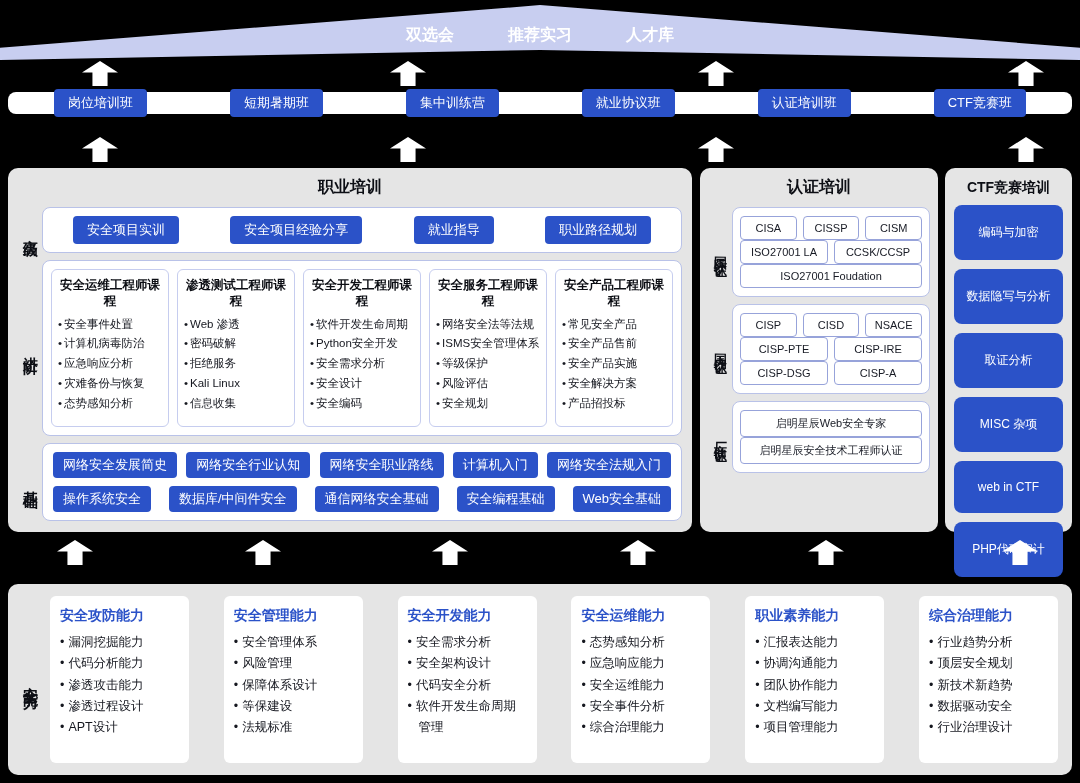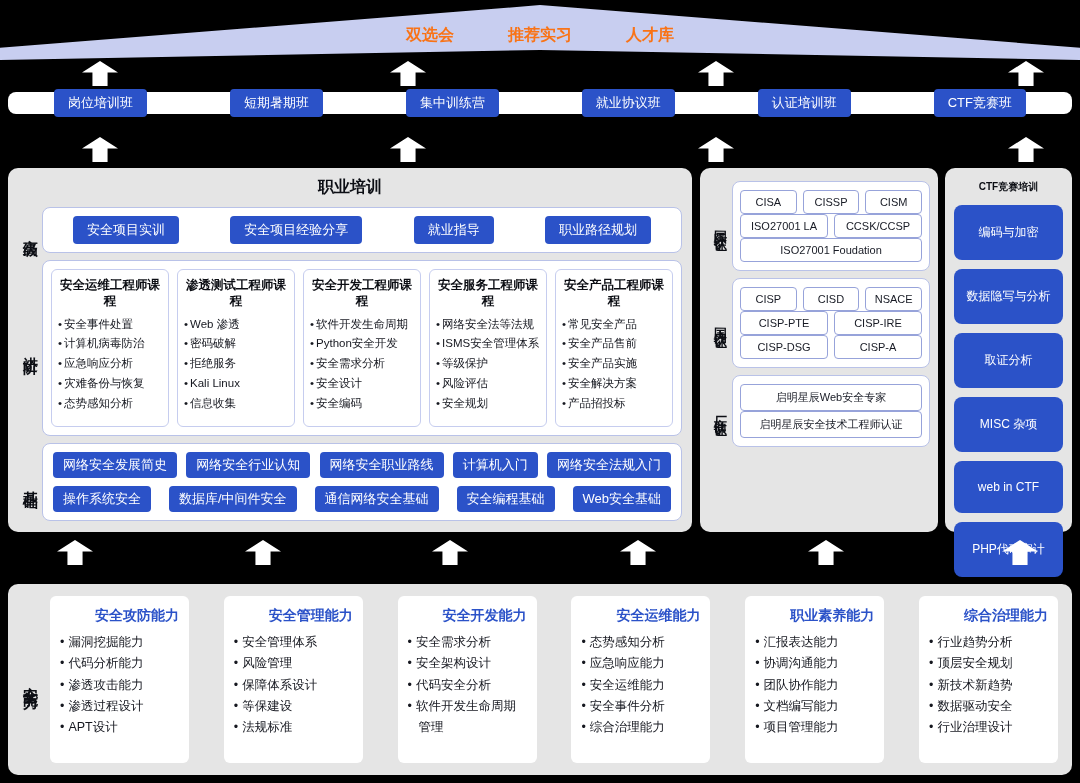--- a/index.html
+++ b/index.html
@@ -4,21 +4,21 @@
 <style>
 *{margin:0;padding:0;box-sizing:border-box}
 html,body{background:#000}
 body{font-family:"Liberation Sans","DejaVu Sans",sans-serif;color:#101218}
 .stage{position:relative;width:1080px;height:783px;background:#000;overflow:hidden}
 
 
 .banner{position:absolute;left:0;top:4px;width:100%;height:56px;background:#c8cef0;
   clip-path:polygon(0 78%,50% 2%,100% 78%,100% 100%,50% 82%,0 100%)}
 .banner-items{position:absolute;left:0;top:25px;width:100%;display:flex;justify-content:center;gap:54px}
-.banner-item{font-size:16px;font-weight:bold;color:#f97316}
+.banner-item{font-size:16px;font-weight:bold;color:#ffffff}
 
 
 .arrow{position:absolute;width:36px;height:25px;background:#fff;
   clip-path:polygon(50% 0,100% 46%,71% 46%,71% 100%,29% 100%,29% 46%,0 46%)}
 
 
 .class-bar{position:absolute;left:8px;top:92px;width:1064px;height:22px;background:#fff;border-radius:8px;
   display:flex;align-items:center;justify-content:space-between;padding:0 46px}
 .btn-blue{display:inline-block;background:#2b52c8;color:#fff;border-radius:4px;font-size:13px;
   padding:5px 14px;white-space:nowrap;text-align:center}
@@ -45,30 +45,30 @@
 .basic-row{display:flex;justify-content:space-between;gap:8px}
 .btn-basic{font-size:13px;padding:4px 10px}
 
 .panel-cert{left:700px;top:168px;width:238px;height:364px;padding:6px 8px}
 .cert-box{display:flex;flex-direction:column;padding:8px 7px}
 .cert-row{display:flex;gap:6px}
 .cert-btn{flex:1;background:#fff;border:1px solid #97a3da;border-radius:4px;font-size:11px;
   text-align:center;padding:5px 2px;white-space:nowrap;color:#171a24;overflow:hidden}
 
 .panel-ctf{left:945px;top:168px;width:127px;height:364px;padding:6px 9px}
-.panel-ctf .panel-title{font-size:10px}
+.panel-ctf .panel-title{font-size:14px}
 .ctf-list{display:flex;flex-direction:column;gap:9px;margin-top:5px}
 .ctf-btn{background:#2b52c8;color:#fff;border-radius:8px;font-size:12px;text-align:center;padding:19px 2px;white-space:nowrap}
 
 .panel-abilities{left:8px;top:584px;width:1064px;height:191px;padding:12px 14px 12px 8px;display:flex;align-items:center}
 .abilities-label{width:28px;height:100%;display:flex;align-items:center;justify-content:center;
   writing-mode:vertical-lr;text-orientation:upright;font-weight:bold;font-size:15px;letter-spacing:3px;color:#0c0e14}
 .ability-cards{flex:1;display:flex;justify-content:space-between;gap:16px;margin-left:6px;height:167px}
 .ability-card{width:139px;background:#fff;border-radius:6px;padding:11px 10px;overflow:hidden}
-.ability-title{color:#2b52c8;font-weight:bold;font-size:14px;text-align:right;margin-bottom:7px}
+.ability-title{color:#2b52c8;font-weight:bold;font-size:14px;text-align:left;margin-bottom:7px}
 .ability-items{list-style:none;font-size:12.5px;line-height:1.7;color:#15171f}
 .ability-items li{padding-left:11px;text-indent:-11px}
 .ability-items li::before{content:"•";margin-right:4px}
 </style>
 </head>
 <body>
 
 <div class="stage">
 
   <div class="banner"></div>
@@ -191,20 +191,21 @@
             <span class="btn-blue btn-basic">数据库/中间件安全</span>
             <span class="btn-blue btn-basic">通信网络安全基础</span>
             <span class="btn-blue btn-basic">安全编程基础</span>
             <span class="btn-blue btn-basic">Web安全基础</span>
           </div>
       </div>
     </div>
   </div>
 
   <div class="panel panel-cert">
+    <div class="panel-title">认证培训</div>
 
     <div class="crow">
       <div class="vlabel" style="font-size:13px">国际认证</div>
       <div class="rowbox cert-box">
         <div class="cert-row">
 
         <span class="cert-btn">CISA</span>
             <span class="cert-btn">CISSP</span>
             <span class="cert-btn">CISM</span>
           </div>

